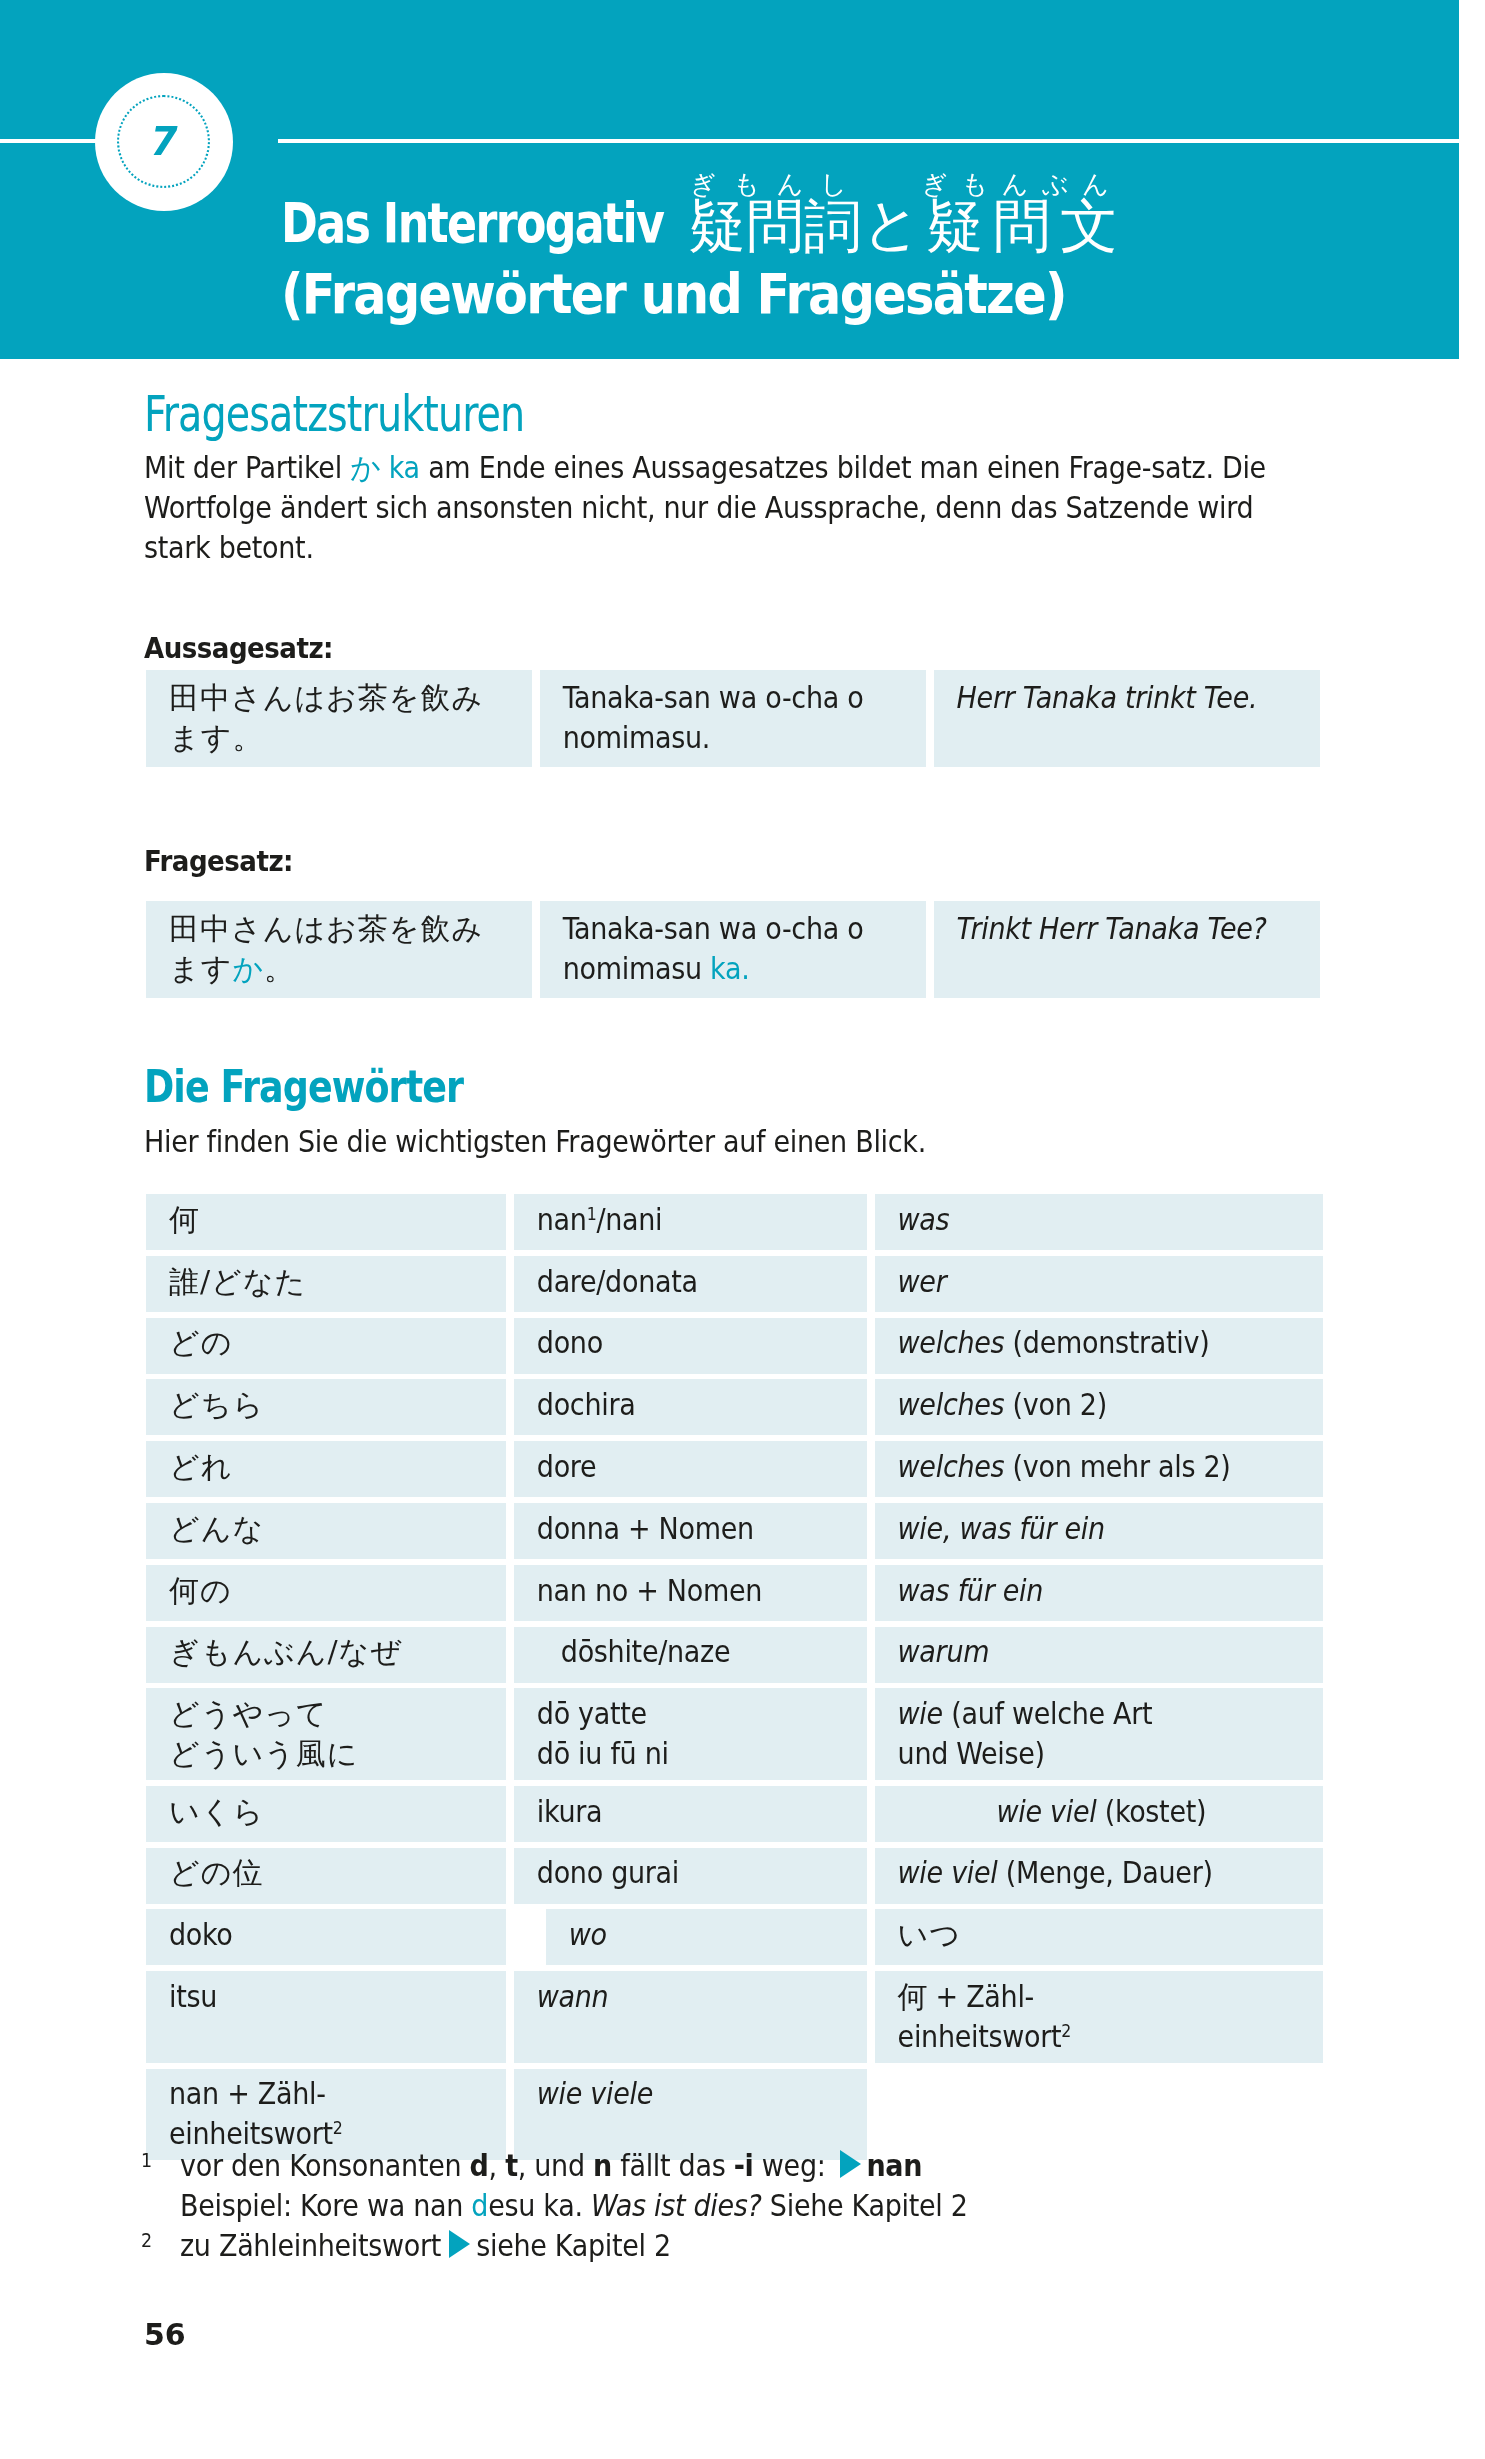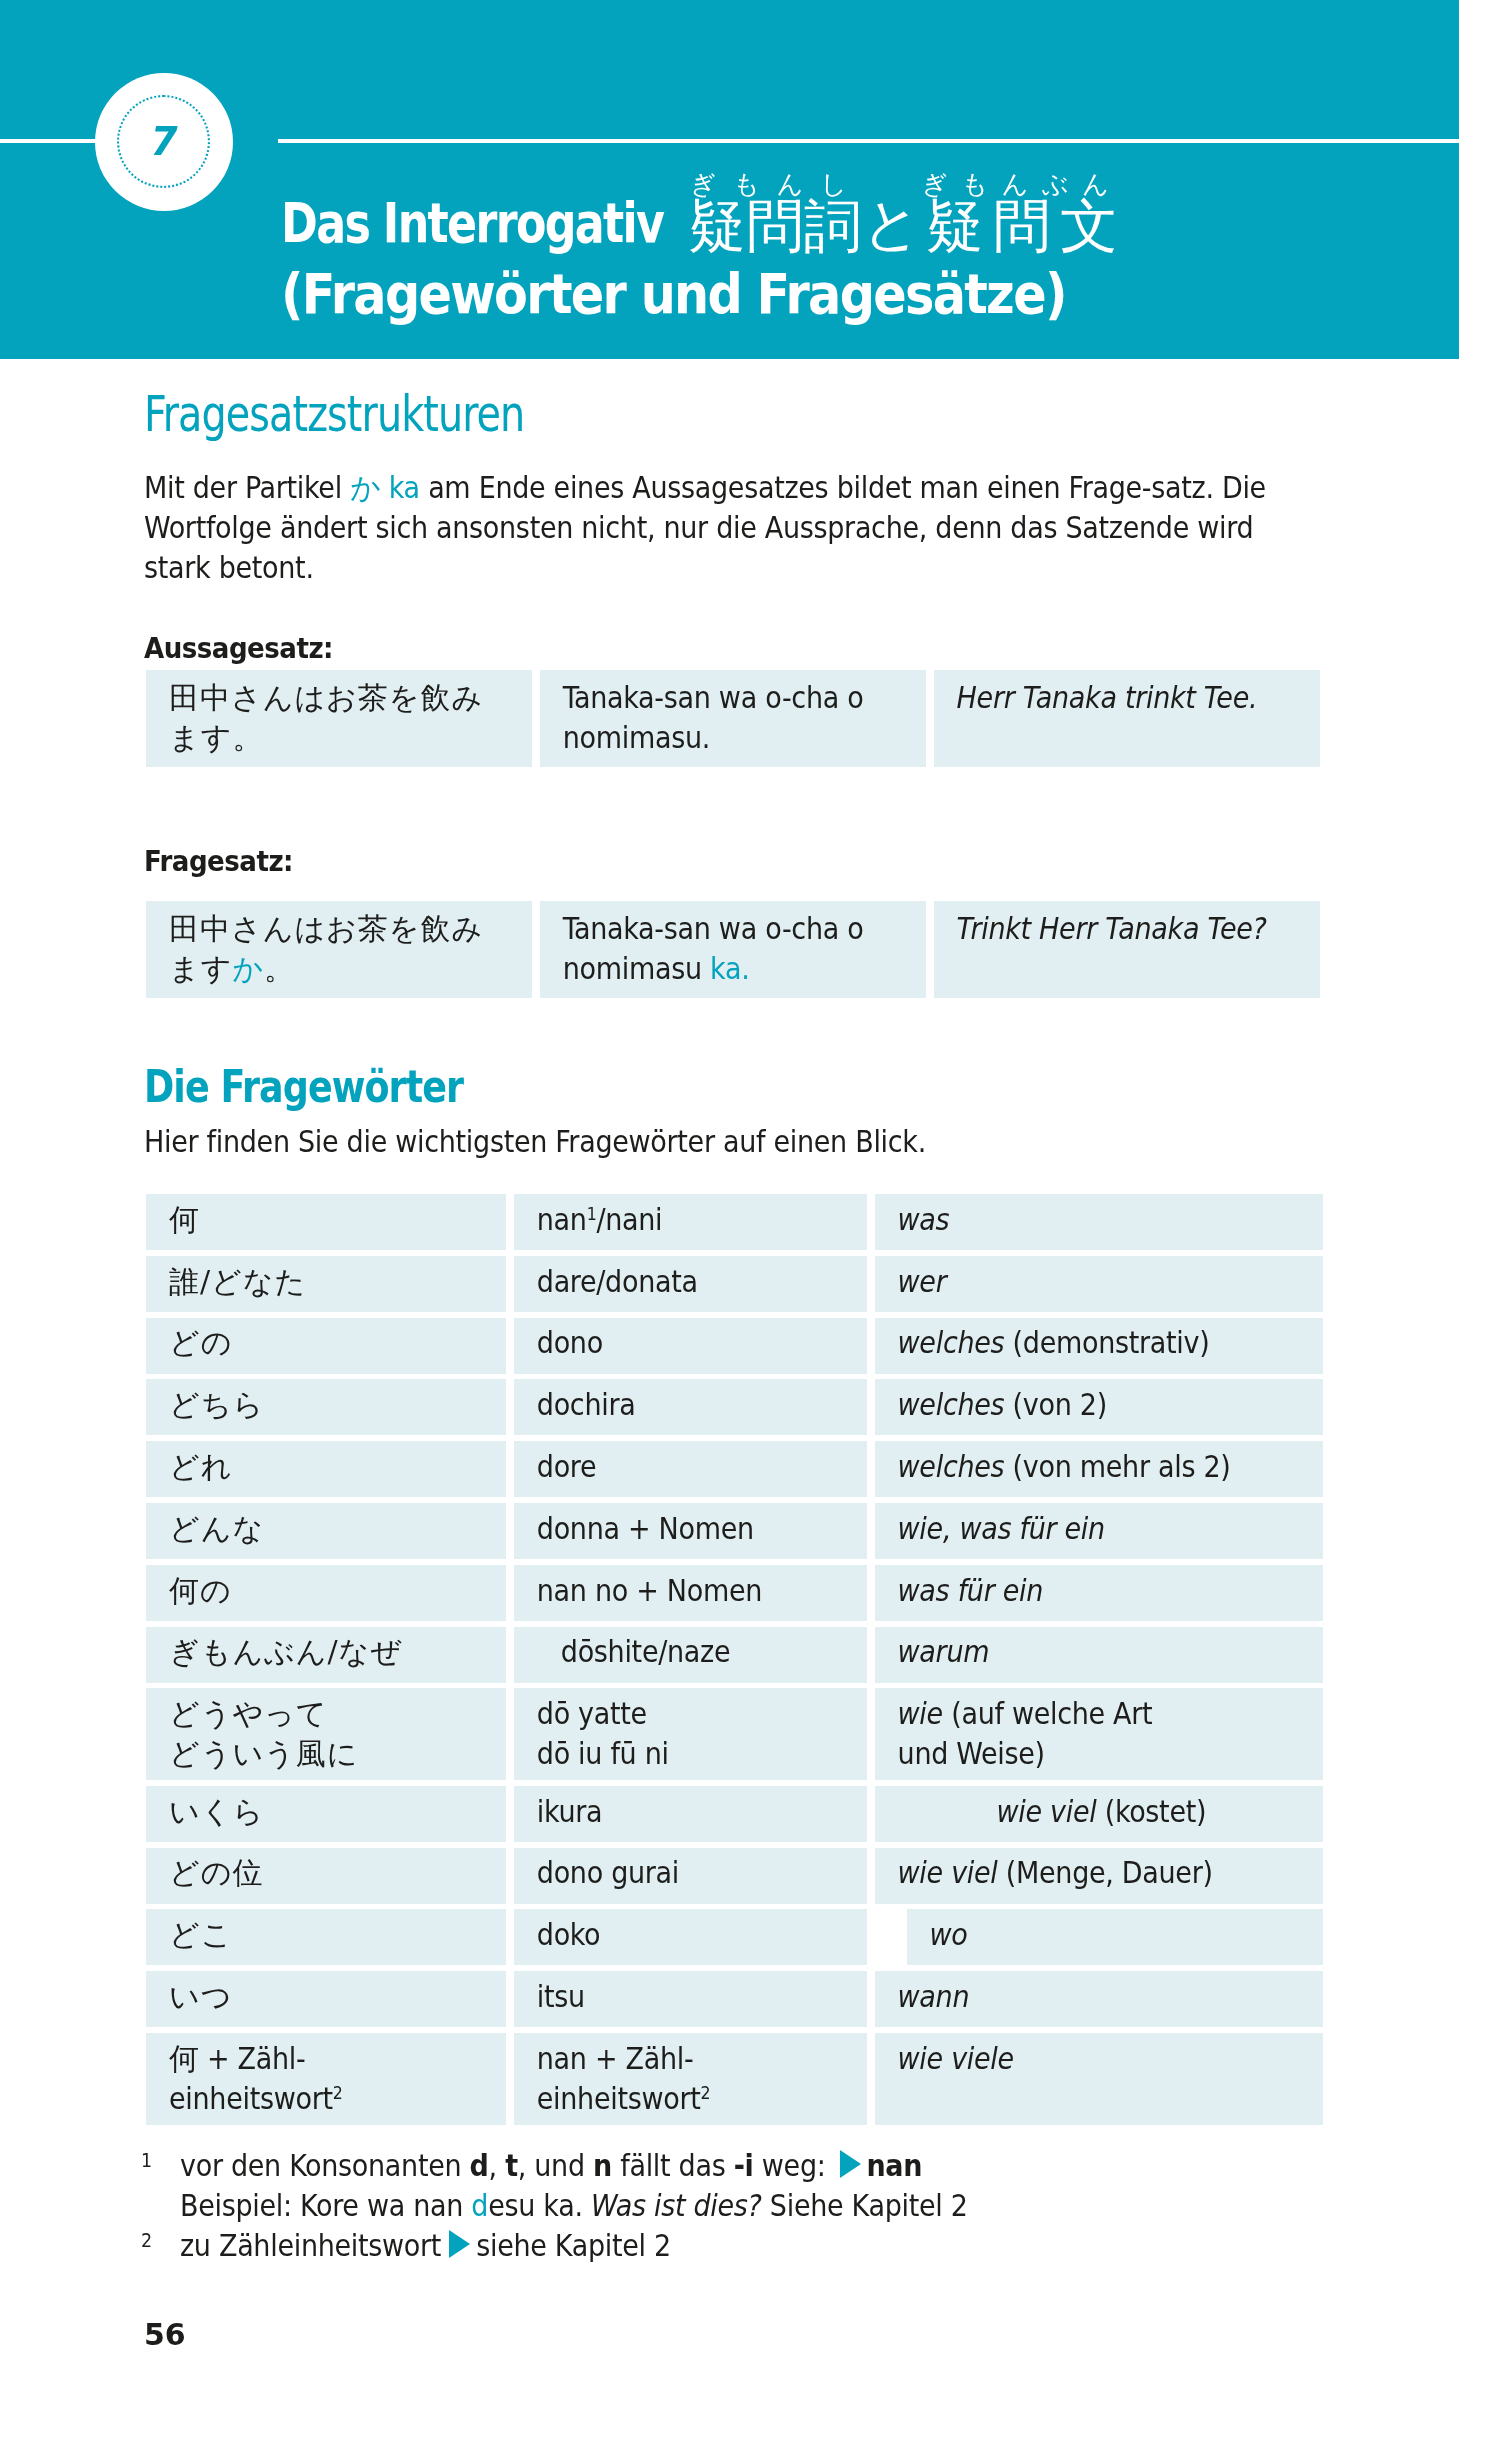--- a/index.html
+++ b/index.html
@@ -117,21 +117,21 @@
         <ruby><span>疑問詞</span><rt>ぎもんし</rt></ruby>
         <span class="plain-jp">と</span>
         <ruby><span>疑問文</span><rt>ぎもんぶん</rt></ruby>
       </span>
     </div>
     <div class="line2">(Fragewörter und Fragesätze)</div>
   </div>
 </div>
 
 <div class="h2" style="top:386px;">Fragesatzstrukturen</div>
-<div class="body-text" style="top:468px;">
+<div class="body-text" style="top:448px;">
   <span>Mit der Partikel </span><span class="accent">か</span> <span class="accent">ka</span><span> am Ende eines Aussagesatzes bildet man einen Frage-satz. Die Wortfolge ändert sich ansonsten nicht, nur die Aussprache, denn das Satzende wird stark betont.</span>
 </div>
 
 <div class="label" style="top:631px;">Aussagesatz:</div>
 <div class="ex-table" style="top:670px;">
   <div class="cell jp">田中さんはお茶を飲みます。</div>
   <div class="cell">Tanaka-san wa o-cha o nomimasu.</div>
   <div class="cell it">Herr Tanaka trinkt Tee.</div>
 </div>
 
@@ -175,21 +175,20 @@
     <div class="cell  tall"><span style="white-space: pre-line;">dō yatte
 dō iu fū ni</span></div>
     <div class="cell  tall" style="white-space: pre-line;"><i>wie</i><span> (auf welche Art
 und Weise)</span></div>
     <div class="cell jp"><span style="white-space: pre-line;">いくら</span></div>
     <div class="cell "><span style="white-space: pre-line;">ikura</span></div>
     <div class="cell " style="white-space: pre-line; text-align: center;"><i>wie viel</i><span> (kostet)</span></div>
     <div class="cell jp"><span style="white-space: pre-line;">どの位</span></div>
     <div class="cell "><span style="white-space: pre-line;">dono gurai</span></div>
     <div class="cell " style="white-space: pre-line;"><i>wie viel</i><span> (Menge, Dauer)</span></div>
-    <div class="cell jp"><span style="white-space: pre-line;">どこ</span></div>
     <div class="cell "><span style="white-space: pre-line;">doko</span></div>
     <div class="cell " style="white-space: pre-line; margin-left: 32px;"><i>wo</i><span></span></div>
     <div class="cell jp"><span style="white-space: pre-line;">いつ</span></div>
     <div class="cell "><span style="white-space: pre-line;">itsu</span></div>
     <div class="cell " style="white-space: pre-line;"><i>wann</i><span></span></div>
     <div class="cell jp tall" style="font-family: &quot;DejaVu Sans Condensed&quot;, &quot;DejaVu Sans&quot;, sans-serif; letter-spacing: -0.3px;"><span style="white-space: pre-line;">何 + Zähl-
 einheitswort</span><sup class="fn">2</sup></div>
     <div class="cell  tall"><span style="white-space: pre-line; margin-top: 44px;">nan + Zähl-
 einheitswort</span><sup class="fn">2</sup></div>
     <div class="cell  tall" style="white-space: pre-line;"><i>wie viele</i><span></span></div>

